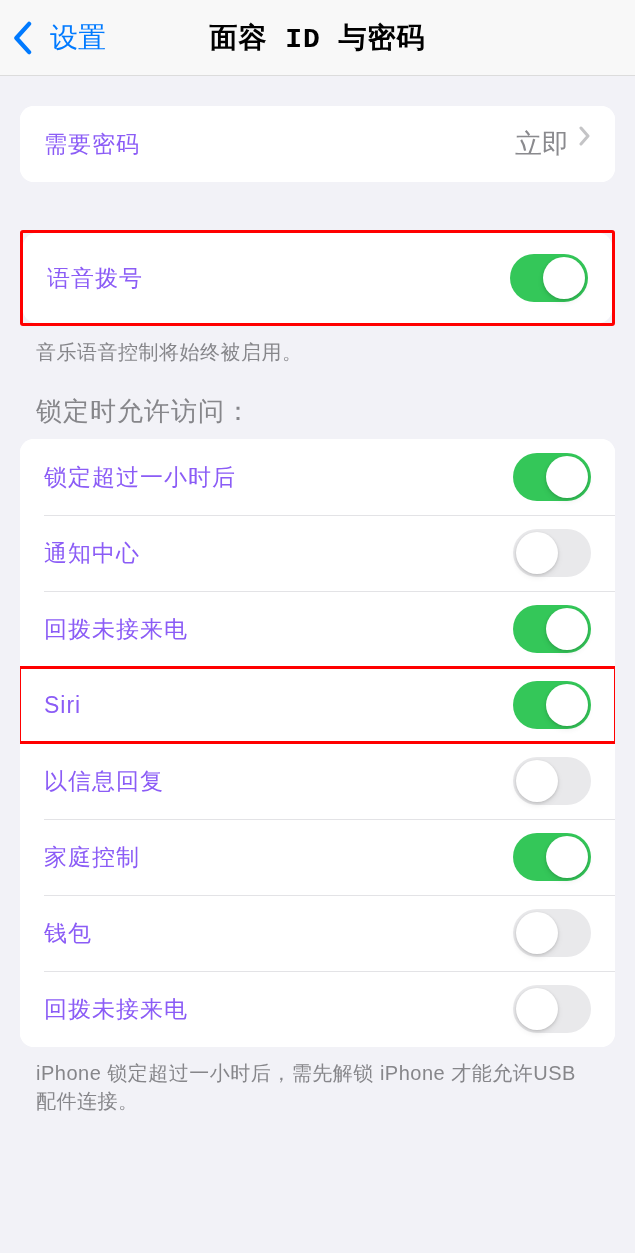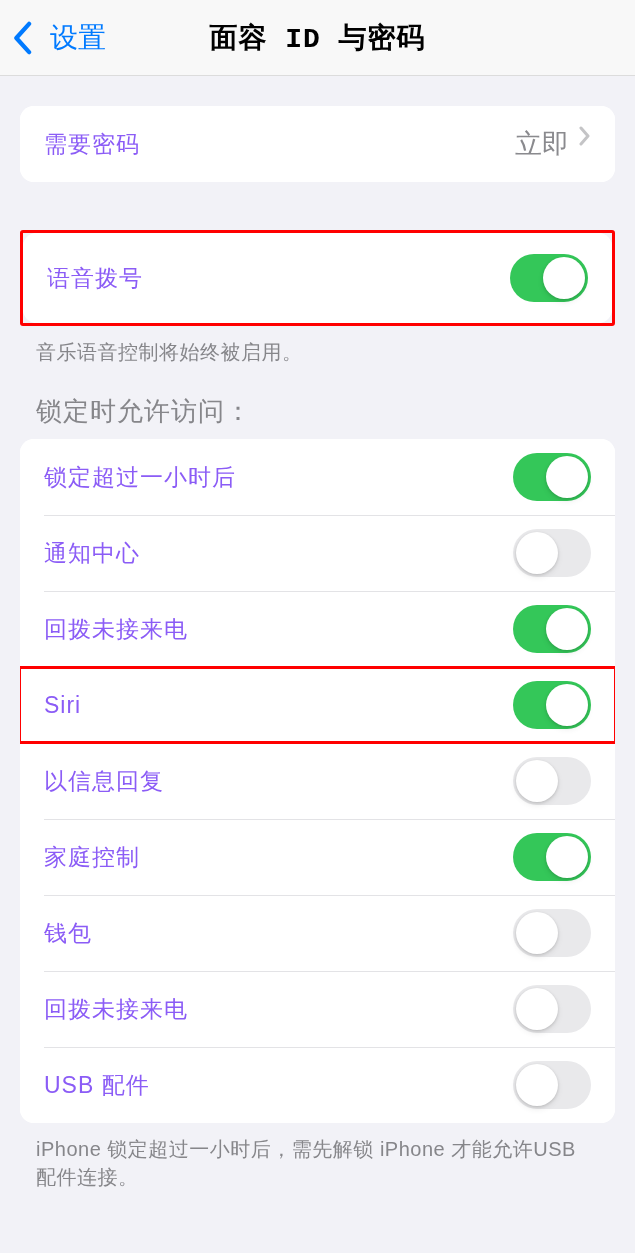--- a/index.html
+++ b/index.html
@@ -248,23 +248,17 @@
         <div class="toggle off">
           <div class="toggle-knob"></div>
         </div>
       </div>
       <div class="row">
         <div class="row-label">回拨未接来电</div>
         <div class="toggle off">
           <div class="toggle-knob"></div>
         </div>
       </div>
-      <div class="row">
-        <div class="row-label">USB 配件</div>
-        <div class="toggle off">
-          <div class="toggle-knob"></div>
-        </div>
-      </div>
     </div>
 
   <div class="footer-text">iPhone 锁定超过一小时后，需先解锁 iPhone 才能允许USB 配件连接。</div>
 
 </div>
 
 </body></html>

